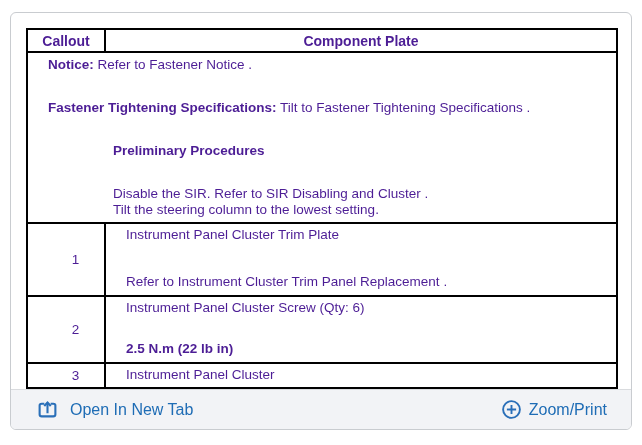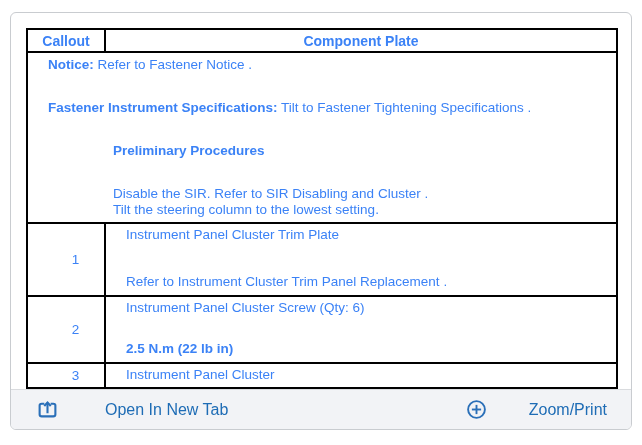--- a/index.html
+++ b/index.html
@@ -21,21 +21,21 @@
     display: flex; flex-direction: column;
   }
   .content { flex: 1; padding: 15px 15px 0 15px; }
 
   table.component-table {
     border-collapse: collapse;
     width: 592px;
     table-layout: fixed;
     font-size: 13.5px;
     line-height: 16px;
-    color: #3b82f6;
+    color: #4c1d95;
   }
   table.component-table th,
   table.component-table td { border: 2px solid #000; padding-left: 20px; }
 
   col.callout-col { width: 78px; }
 
   tr.head th {
     height: 23px;
     font-size: 14px;
     font-weight: bold;
@@ -65,21 +65,20 @@
     border-top: 1px solid #d9dbde;
     display: flex; align-items: center; justify-content: space-between;
     padding: 0 24px 0 26px;
   }
   .footlink {
     display: flex; align-items: center;
     color: #1e6cb5;
     font-size: 16px;
     text-decoration: none;
     cursor: pointer;
-    gap: 35px;
   }
   .footlink .icon { display: inline-flex; }
   .footlink.left .icon { margin-right: 12px; }
   .footlink.right .icon { margin-right: 7px; }
   .footlink svg { stroke: #2a6fb8; }
 </style>
 </head>
 <body>
 
 <div class="widget">
@@ -91,21 +90,21 @@
         </colgroup>
       <tbody>
           <tr class="head">
         <th>Callout</th>
         <th>Component Plate</th>
       </tr>
 
       <tr>
         <td class="notice-cell" colspan="2">
           <p class="block"><span class="bold">Notice:</span><span> Refer to Fastener Notice .</span></p>
-          <p class="block"><span class="bold">Fastener Instrument Specifications:</span><span> Tilt to Fastener Tightening Specifications .</span></p>
+          <p class="block"><span class="bold">Fastener Tightening Specifications:</span><span> Tilt to Fastener Tightening Specifications .</span></p>
           <p class="block indent bold">Preliminary Procedures</p>
           <p class="line indent">Disable the SIR. Refer to SIR Disabling and Cluster .</p>
           <p class="line indent">Tilt the steering column to the lowest setting.</p>
         </td>
       </tr>
 
       <tr class="r1">
         <td class="callout-cell">1</td>
         <td class="comp-cell">
           <div class="stack h1">

